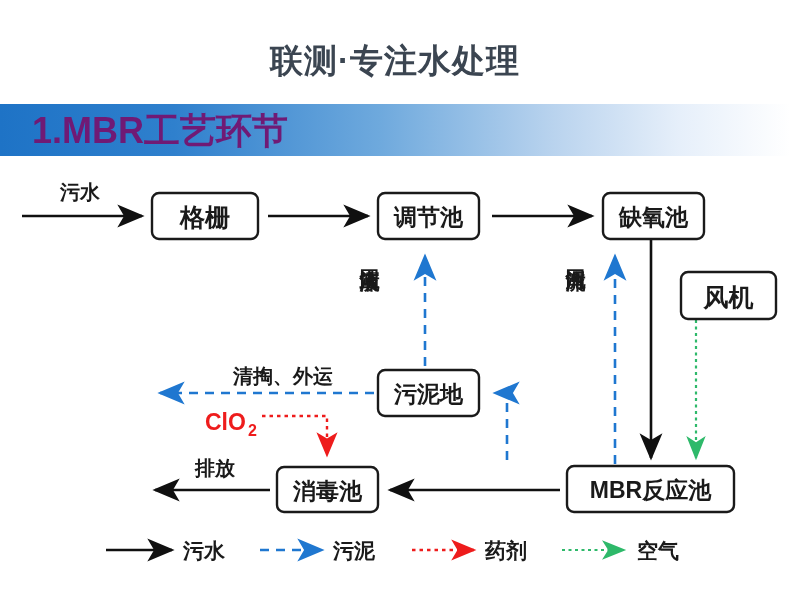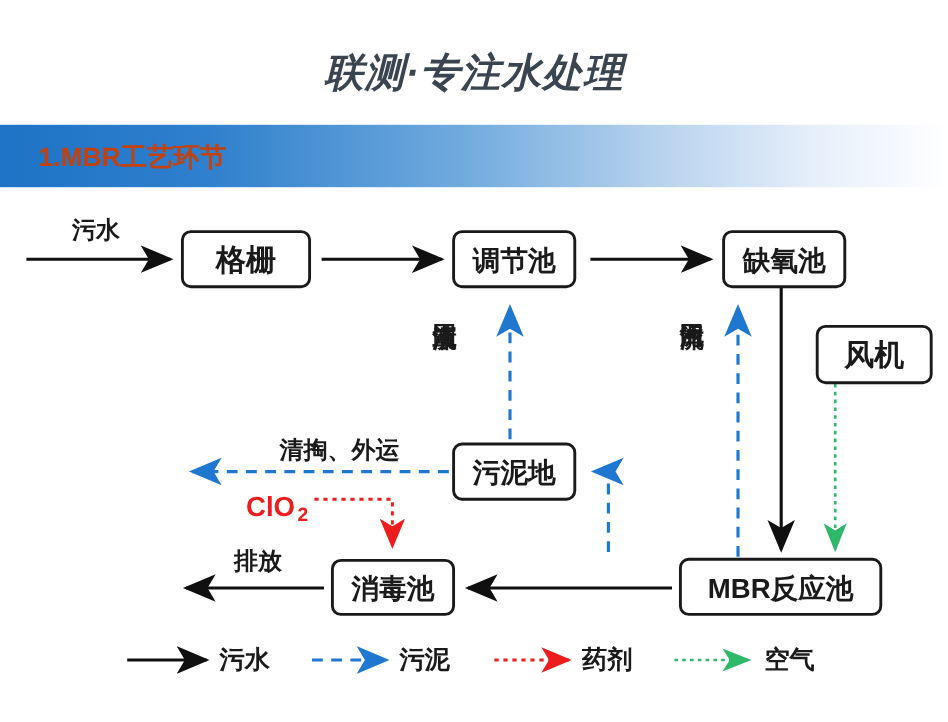--- a/index.html
+++ b/index.html
@@ -27,21 +27,20 @@
     left: 0;
     top: 38px;
     width: 790px;
     text-align: center;
     font-size: 33px;
     font-weight: 700;
     color: #3b4551;
     letter-spacing: 1px;
     line-height: 46px;
     white-space: nowrap;
-    font-style: italic;
   }
 
   
   .section-bar {
     position: absolute;
     left: 0;
     top: 104px;
     width: 790px;
     height: 52px;
     background: linear-gradient(to right,
@@ -49,23 +48,23 @@
                 #2f80cd 22%,
                 #6ea9dd 48%,
                 #b9d3ee 70%,
                 #e6effa 86%,
                 #ffffff 100%);
   }
   .section-bar-text {
     position: absolute;
     left: 32px;
     top: 112px;
-    font-size: 22px;
-    font-weight: 600;
-    color: #c2410c;
+    font-size: 36px;
+    font-weight: 600;
+    color: #701a75;
     line-height: 38px;
     white-space: nowrap;
   }
 
   
   #diagram {
     position: absolute;
     left: 0;
     top: 160px;
     width: 790px;

